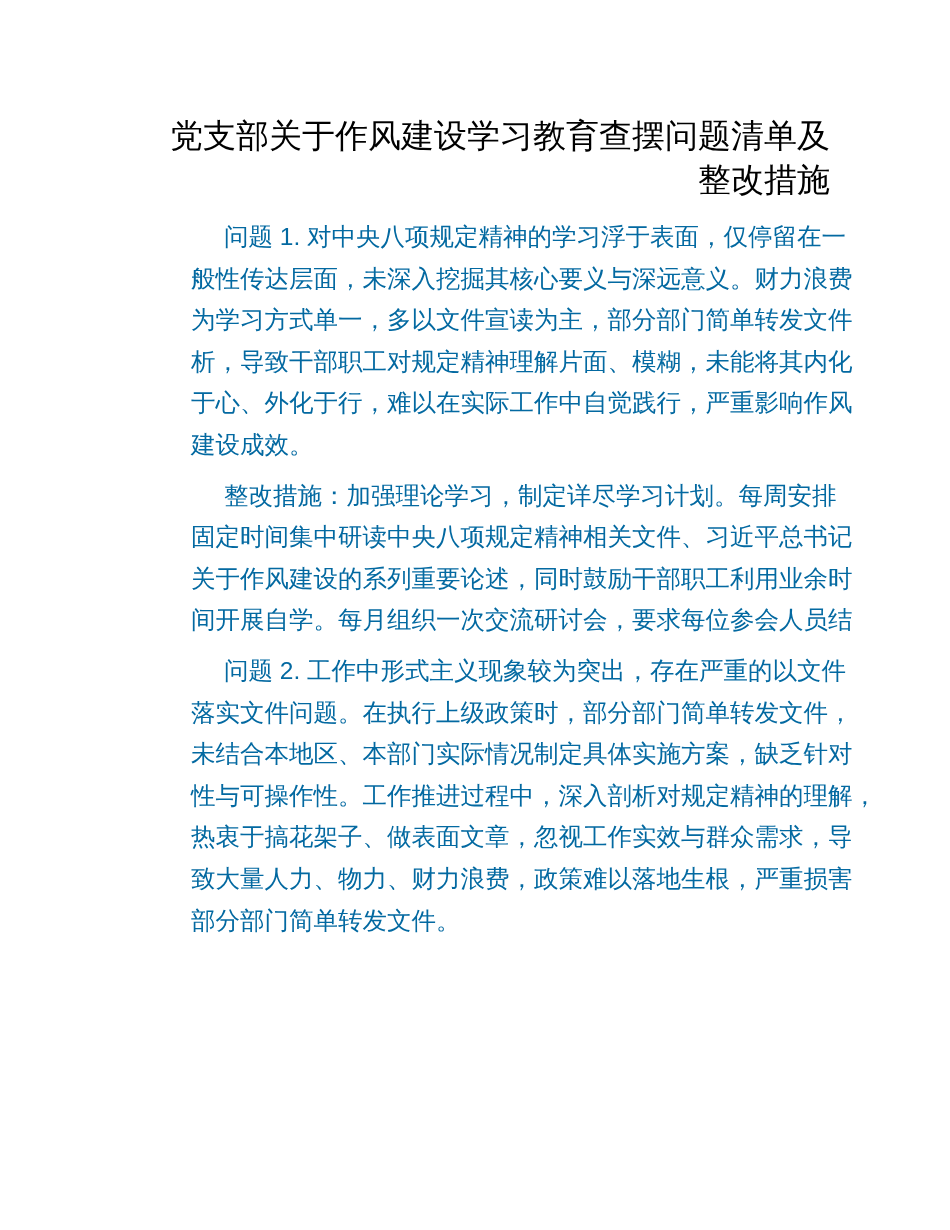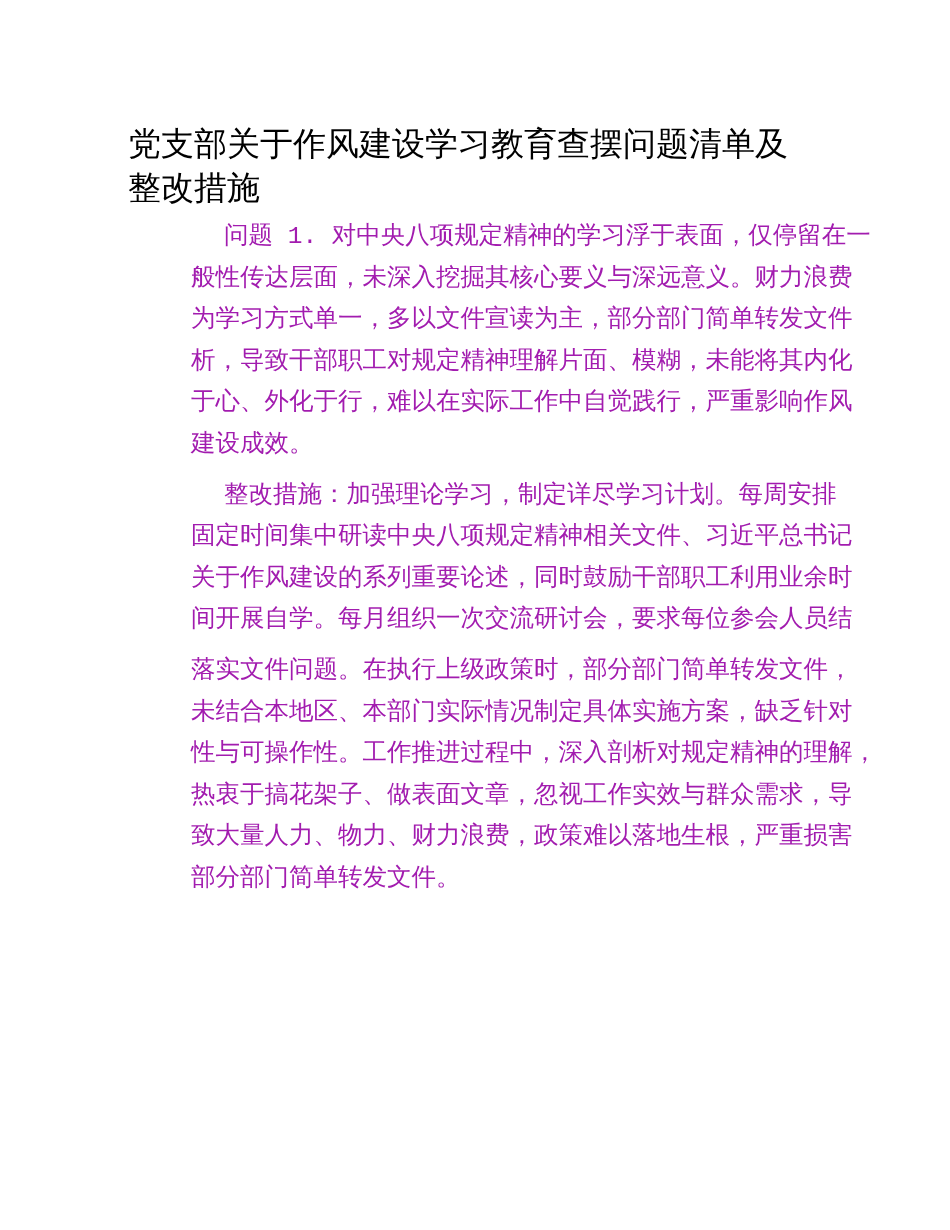--- a/index.html
+++ b/index.html
@@ -1,28 +1,28 @@
 <!DOCTYPE html>
 <html><head>
 <meta charset="utf-8">
 <style>
   html, body { margin: 0; padding: 0; background: #ffffff; }
   body { width: 950px; height: 1230px; position: relative; overflow: hidden; }
   .page { position: absolute; left: 0; top: 0; width: 950px; height: 1230px; background: #ffffff; }
   .title {
     position: absolute; left: 120px; top: 114px; width: 710px;
-    text-align: left; color: #000;
+    text-align: right; color: #000;
     font-family: "DejaVu Sans", "Liberation Sans", sans-serif;
     font-size: 33px; line-height: 44px; font-weight: normal;
-    margin: 8px;
+    margin: 0;
   }
   .body {
     position: absolute; left: 142px; top: 216px; width: 671px;
-    font-family: Liberation Mono, monospace;
-    color: #a21caf; font-size: 24.5px; line-height: 41.6px;
+    font-family: Liberation Sans, sans-serif;
+    color: #0369a1; font-size: 24.5px; line-height: 41.6px;
   }
   .para { margin: 0 0 9px 0; text-indent: 2em; text-align: justify; }
   .line { display: block; white-space: nowrap; text-align: justify; text-align-last: justify; height: 41.6px; }
   .line.first { padding-left: 33px; }
   .line.last { text-align-last: left; }
 </style>
 </head>
 <body>
 
 <div class="page">
@@ -40,20 +40,21 @@
       <span class="line">于心、外化于行，难以在实际工作中自觉践行，严重影响作风</span>
       <span class="line last">建设成效。</span>
     </div>
     <div class="para">
       <span class="line first">整改措施：加强理论学习，制定详尽学习计划。每周安排</span>
       <span class="line">固定时间集中研读中央八项规定精神相关文件、习近平总书记</span>
       <span class="line">关于作风建设的系列重要论述，同时鼓励干部职工利用业余时</span>
       <span class="line">间开展自学。每月组织一次交流研讨会，要求每位参会人员结</span>
     </div>
     <div class="para">
+      <span class="line first">问题 2. 工作中形式主义现象较为突出，存在严重的以文件</span>
       <span class="line">落实文件问题。在执行上级政策时，部分部门简单转发文件，</span>
       <span class="line">未结合本地区、本部门实际情况制定具体实施方案，缺乏针对</span>
       <span class="line">性与可操作性。工作推进过程中，深入剖析对规定精神的理解，</span>
       <span class="line">热衷于搞花架子、做表面文章，忽视工作实效与群众需求，导</span>
       <span class="line">致大量人力、物力、财力浪费，政策难以落地生根，严重损害</span>
       <span class="line last">部分部门简单转发文件。</span>
     </div>
   </div>
 </div>
 

